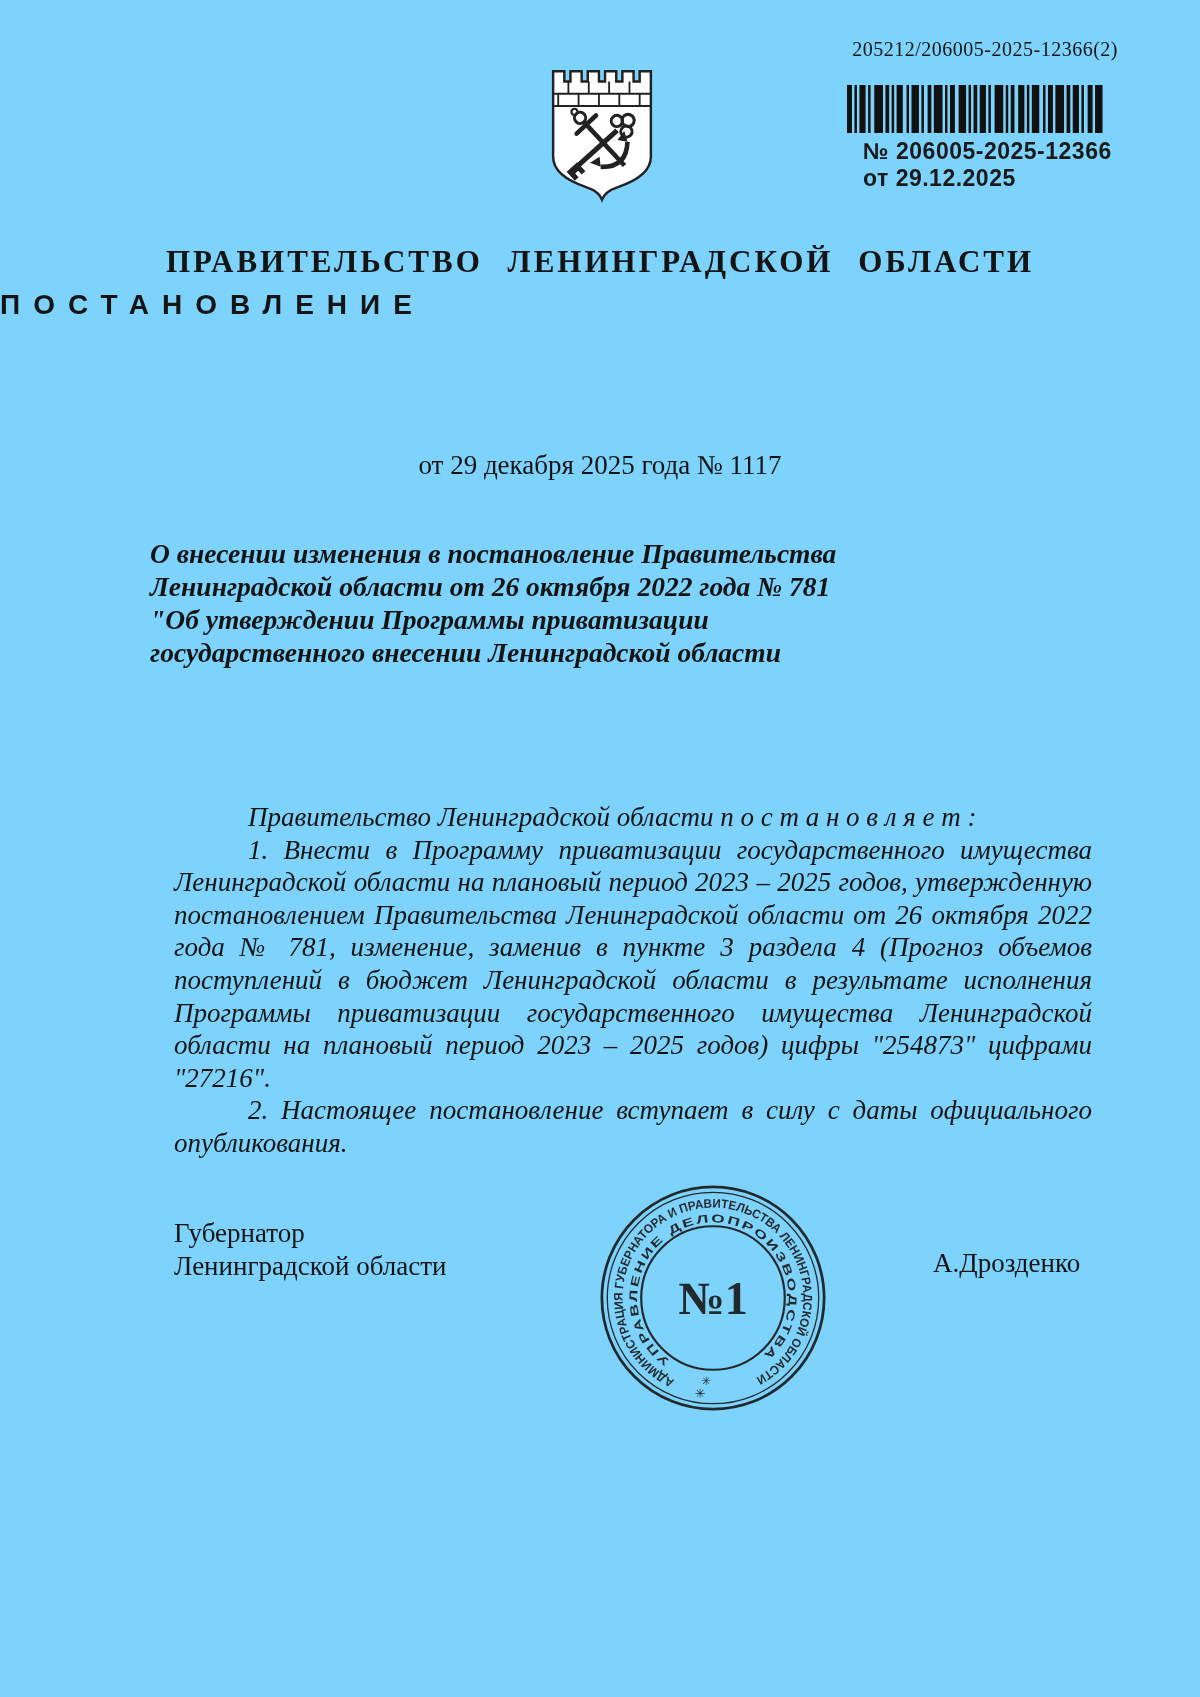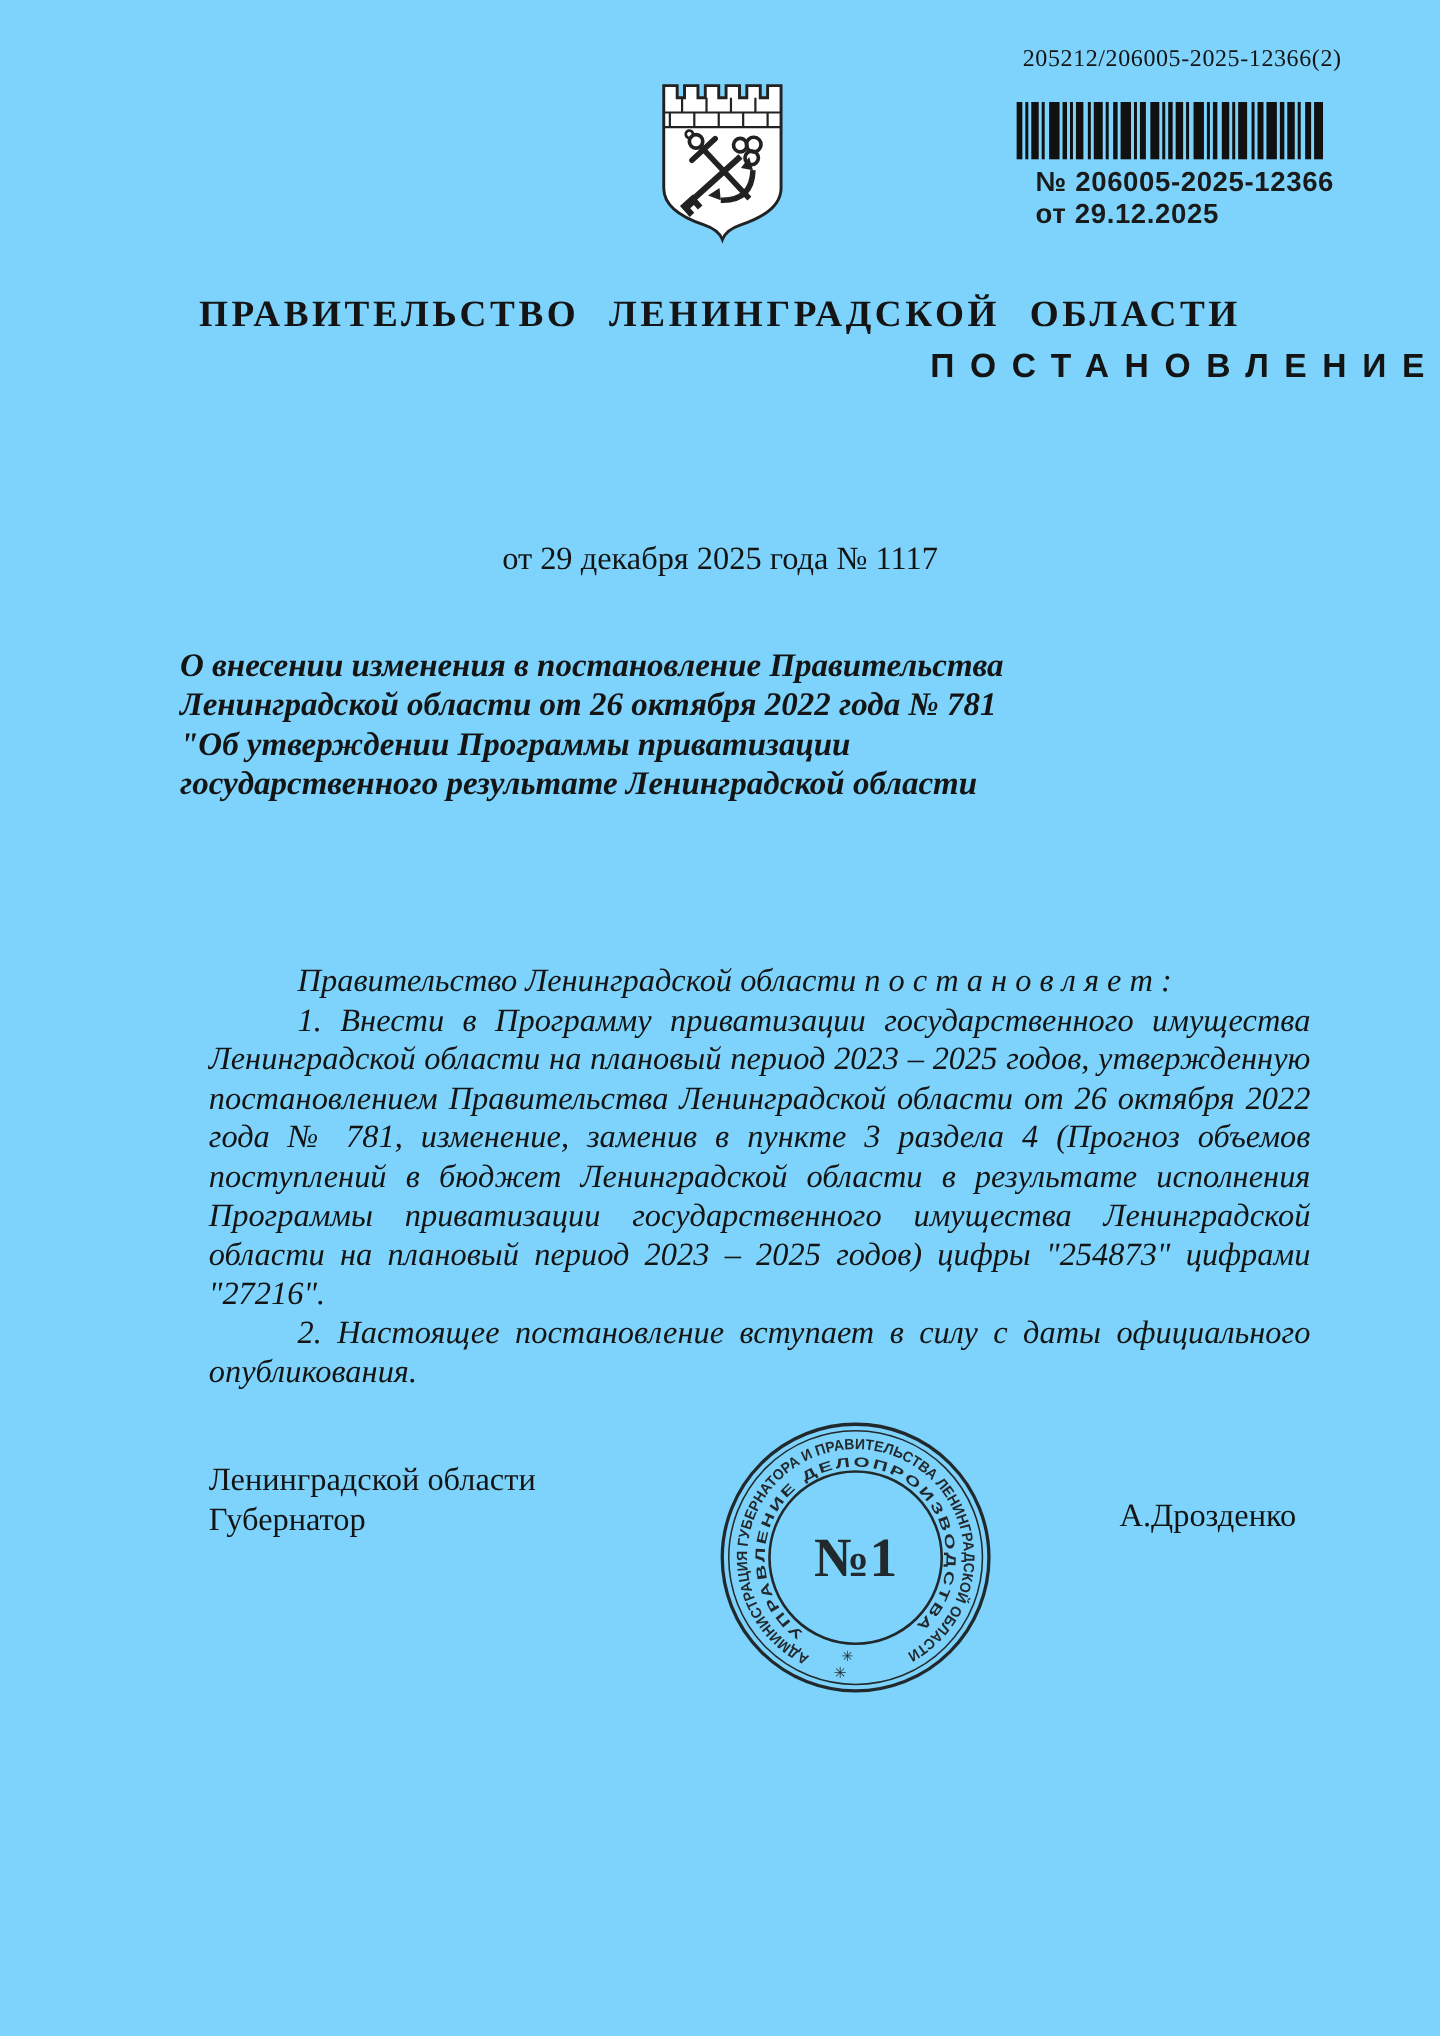--- a/index.html
+++ b/index.html
@@ -22,21 +22,21 @@
     color:#1a1a1a;
   }
   .emblem { position:absolute; left:546px; top:67px; }
   .org-title {
     position:absolute; top:244px; left:0; width:100%;
     text-align:center; font-size:31px; font-weight:bold;
     letter-spacing:3px; word-spacing:14px;
   }
   .doc-type {
     position:absolute; top:289px; left:0; width:100%;
-    text-align:right;
+    text-align:left;
     font-family:"Liberation Sans","DejaVu Sans",sans-serif;
     font-size:28px; font-weight:bold; letter-spacing:13px;
   }
   .date-line {
     position:absolute; top:436px; left:0; width:100%;
     text-align:center; font-size:27px;margin-top:14px;
   }
   .subject {
     position:absolute; top:537px; left:150px; width:900px;
     text-align:left; font-size:27.5px; font-weight:bold; line-height:33px;font-style:italic;
@@ -130,32 +130,32 @@
   <div class="org-title">ПРАВИТЕЛЬСТВО ЛЕНИНГРАДСКОЙ ОБЛАСТИ</div>
 
   <div class="doc-type">ПОСТАНОВЛЕНИЕ</div>
 
   <div class="date-line">от 29 декабря 2025 года № 1117</div>
 
   <div class="subject">
     <div>О внесении изменения в постановление Правительства</div>
     <div>Ленинградской области от 26 октября 2022 года № 781</div>
     <div>"Об утверждении Программы приватизации</div>
-    <div>государственного результате Ленинградской области</div>
+    <div>государственного внесении Ленинградской области</div>
   </div>
 
   <div class="body-text">
     <p><span>Правительство Ленинградской области </span><span>п о с т а н о в л я е т :</span></p>
     <p>1. Внести в Программу приватизации государственного имущества Ленинградской области на плановый период 2023 – 2025 годов, утвержденную постановлением Правительства Ленинградской области от 26 октября 2022 года № 781, изменение, заменив в пункте 3 раздела 4 (Прогноз объемов поступлений в бюджет Ленинградской области в результате исполнения Программы приватизации государственного имущества Ленинградской области на плановый период 2023 – 2025 годов) цифры "254873" цифрами "27216".</p>
     <p>2. Настоящее постановление вступает в силу с даты официального опубликования.</p>
   </div>
 
   <div class="sig-left">
+    <div>Губернатор</div>
     <div>Ленинградской области</div>
-    <div>Губернатор</div>
   </div>
 
   <div class="sig-name">А.Дрозденко</div>
 
   <svg class="stamp" width="236" height="236" viewBox="0 0 240 240" xmlns="http://www.w3.org/2000/svg" xmlns:xlink="http://www.w3.org/1999/xlink">
     <defs>
       <path id="arcOuter" d="M 81.1 203.4 A 92 92 0 1 1 158.9 203.4" fill="none"></path>
       <path id="arcInner" d="M 75.8 183.1 A 77 77 0 1 1 164.2 183.1" fill="none"></path>
     </defs>
     <circle cx="120" cy="120" r="113" fill="none" stroke="#1b1b1b" stroke-width="2.8"></circle>

